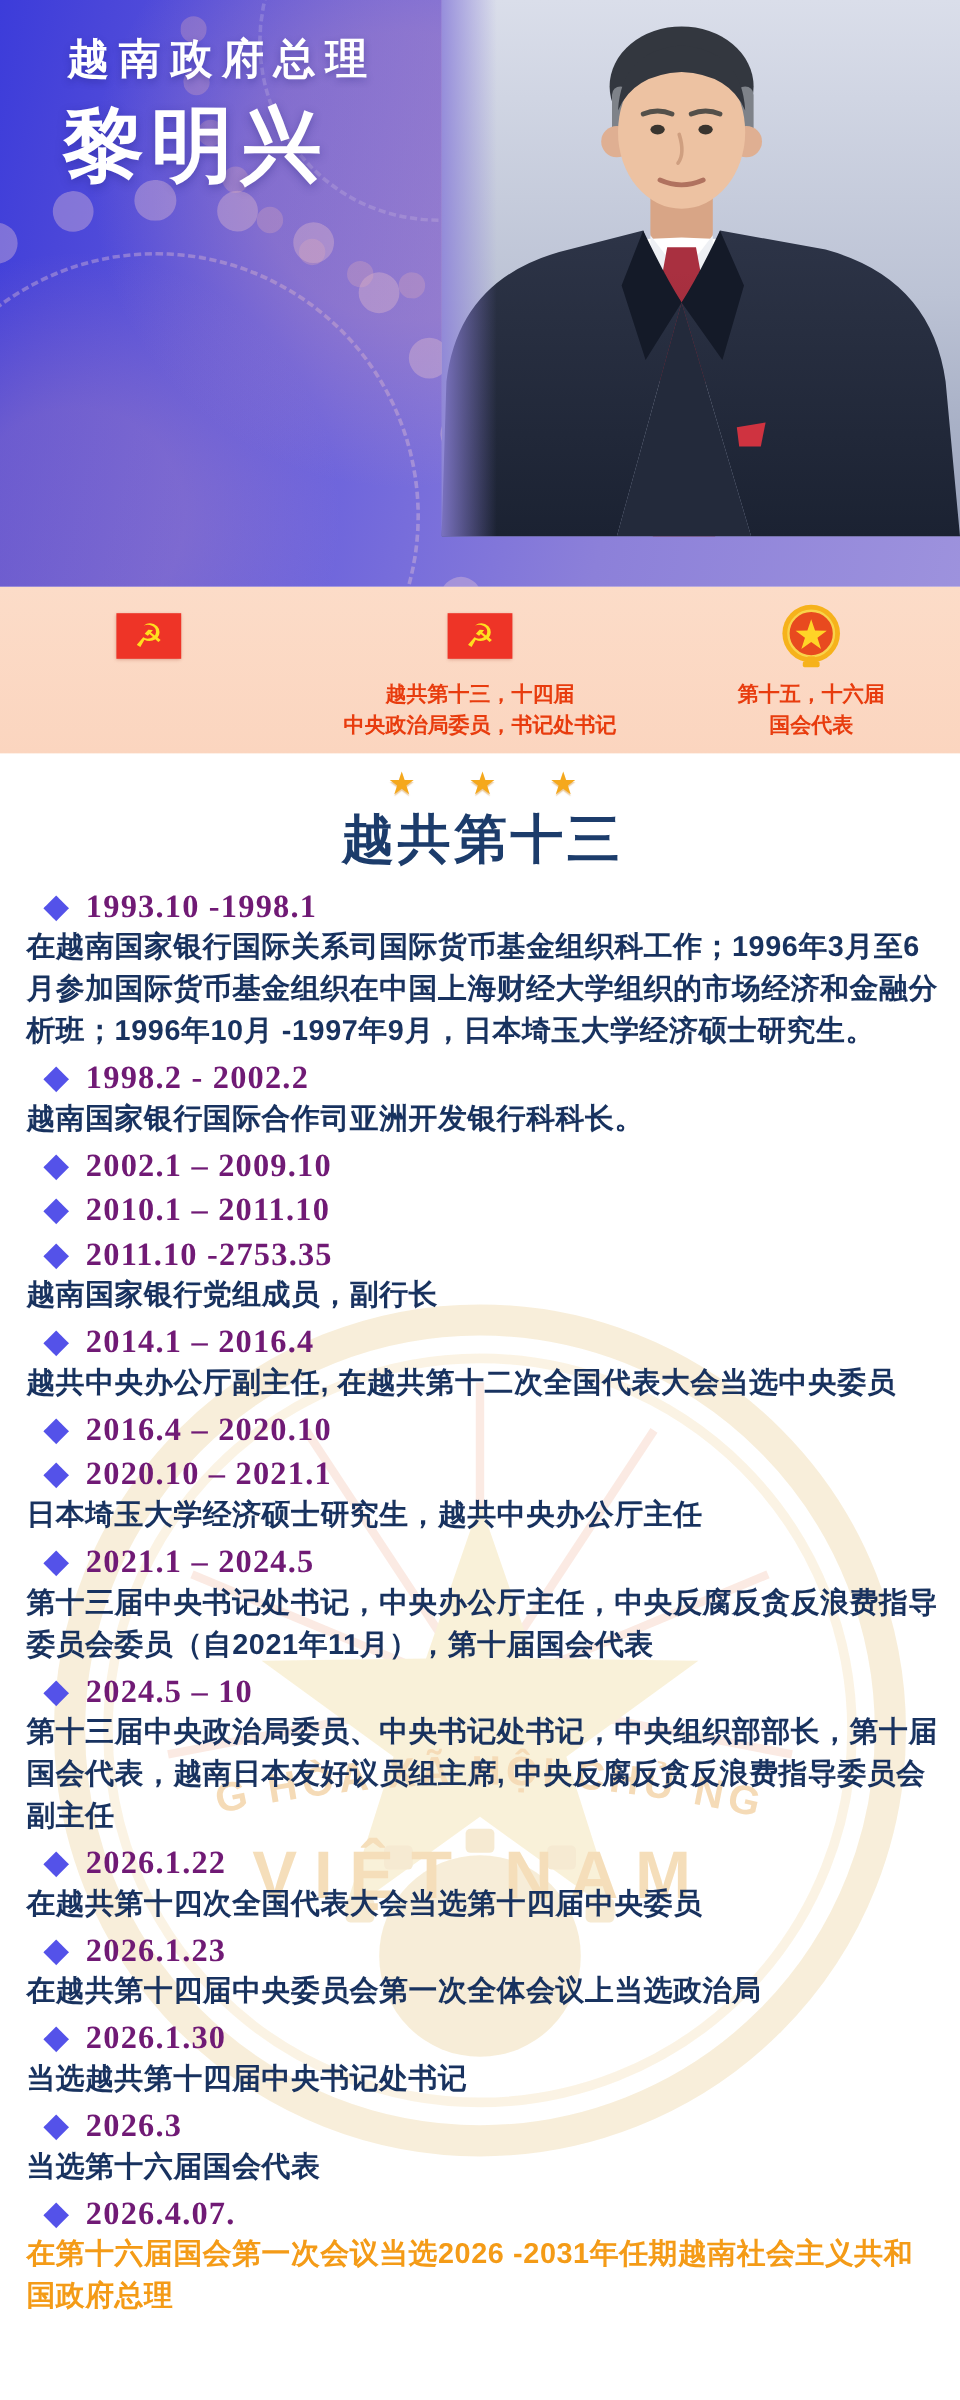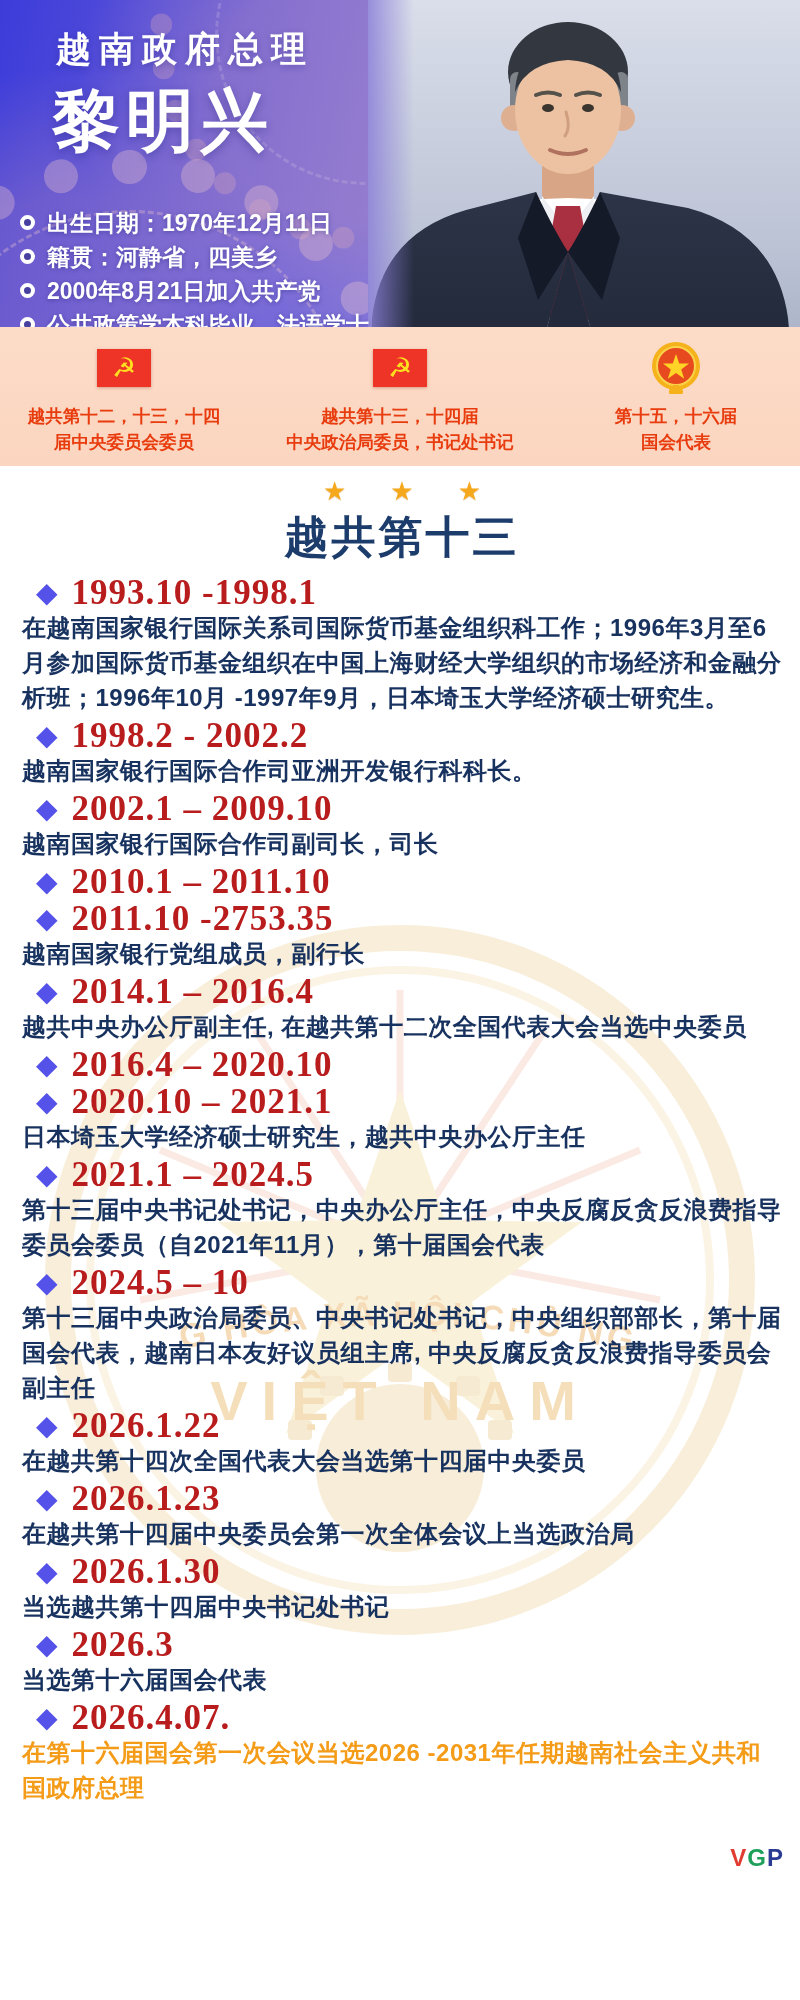--- a/index.html
+++ b/index.html
@@ -5,21 +5,21 @@
   * { margin:0; padding:0; box-sizing:border-box; }
   html,body { width:800px; }
   body {
     font-family:"Liberation Sans","DejaVu Sans",sans-serif;
     background:#ffffff; width:800px; height:2000px; overflow:hidden; position:relative;
   }
   .page { width:800px; height:2000px; position:relative; overflow:hidden; background:#fff; }
 
   
   .header {
-    position:relative; width:800px; height:327px; overflow:hidden;
+    position:relative; width:800px; height:489px; overflow:hidden;
     background:linear-gradient(102deg,#3c3cda 0%,#4a46d9 10%,#6c63dc 38%,#8c80d9 66%,#9d92dd 100%);
   }
   .drum-ring { position:absolute; border-radius:50%; border:3px dashed rgba(240,205,215,.35); }
   .r1 { left:-150px; top:150px; width:560px; height:560px; border-width:34px; border-style:dotted; }
   .r2 { left:-90px;  top:210px; width:440px; height:440px; }
   .r3 { left:150px; top:-180px; width:430px; height:430px; border-style:dotted; border-width:22px; border-color:rgba(225,175,190,.30); }
   .r4 { left:215px; top:-115px; width:300px; height:300px; border-color:rgba(255,255,255,.18); }
   .drum-glow { position:absolute; inset:0;
     background:radial-gradient(circle at 42% 30%, rgba(214,160,178,.30) 0 120px, rgba(214,160,178,0) 260px),
                radial-gradient(circle at 8% 88%, rgba(214,160,178,.25) 0 90px, rgba(214,160,178,0) 220px); }
@@ -53,21 +53,21 @@
   .career { position:relative; width:800px; height:1414px; padding:12px 18px 0 22px; overflow:hidden; background:#fff; }
   .watermark { position:absolute; left:20px; top:434px; width:760px; height:760px; opacity:.75; z-index:0; pointer-events:none; }
   .career-content { position:relative; z-index:1; }
 
   .stars-row { display:flex; justify-content:center; gap:44px; color:#f5a81c; font-size:26px; line-height:26px;
                text-shadow:0 1px 1px rgba(200,120,10,.4); }
   .section-title { text-align:center; color:#1c3c6b; font-size:44px; font-weight:900; letter-spacing:3px; margin:4px 0 10px; }
 
   .entry-date-row { display:flex; align-items:center; gap:14px; padding-left:14px; margin:5px 0 1px; }
   .entry-diamond { color:#5452e9; font-size:28px; line-height:30px; }
-  .entry-date { font-family:"Liberation Serif","DejaVu Serif",serif; font-weight:700; font-size:35px; line-height:32px; color:#b91c1c; letter-spacing:1px; }
+  .entry-date { font-family:"Liberation Serif","DejaVu Serif",serif; font-weight:700; font-size:27px; line-height:32px; color:#701a75; letter-spacing:1px; }
   .entry-desc { color:#18325f; font-size:24px; font-weight:700; line-height:35px; letter-spacing:.5px; }
   .entry-desc.highlight { color:#f49b17; }
 
   .vgp { position:absolute; right:16px; bottom:8px; font-size:24px; font-weight:900; letter-spacing:1px; z-index:2;
          font-family:"Liberation Sans","DejaVu Sans",sans-serif; }
   .vgp span { display:inline-block; }
 </style>
 </head>
 <body>
 
@@ -135,55 +135,30 @@
         <path d="M146 447 L200 252 L258 447 Z" fill="#232a3b"></path>
 
         <polygon points="246,356 270,352 266,372 248,372" fill="#cf3340"></polygon>
 
         <rect x="0" y="0" width="46" height="447" fill="url(#blendG)"></rect>
       </svg>
     </div>
 
     <div class="header-title">越南政府总理</div>
     <div class="header-name">黎明兴</div>
-    <ul class="facts">
-  <li class="fact">
-    <span class="fact-bullet"></span>
-    <span class="fact-text">出生日期：1970年12月11日</span>
-  </li>
-
-  <li class="fact">
-    <span class="fact-bullet"></span>
-    <span class="fact-text">籍贯：河静省，四美乡</span>
-  </li>
-
-  <li class="fact">
-    <span class="fact-bullet"></span>
-    <span class="fact-text">2000年8月21日加入共产党</span>
-  </li>
-
-  <li class="fact">
-    <span class="fact-bullet"></span>
-    <span class="fact-text">公共政策学本科毕业，法语学士学位，公共政策硕士学位</span>
-  </li>
-</ul>
   </div>
 
   <div class="band">
   <div class="badge-col">
     <div class="badge-icon">
       <div class="flag" style="display: flex;">
             <span>☭</span>
           </div>
 
     </div>
-    <div class="badge-lines">
-          <div class="badge-line">越共第十二，十三，十四</div>
-          <div class="badge-line">届中央委员会委员</div>
-        </div>
   </div>
 
   <div class="badge-col">
     <div class="badge-icon">
       <div class="flag" style="display: flex;">
             <span>☭</span>
           </div>
 
     </div>
     <div class="badge-lines">
@@ -265,21 +240,20 @@
       <span class="entry-date">1998.2 - 2002.2</span>
     </div>
     <div class="entry-desc">越南国家银行国际合作司亚洲开发银行科科长。</div>
   </div>
 
   <div class="entry">
     <div class="entry-date-row">
       <span class="entry-diamond">◆</span>
       <span class="entry-date">2002.1 – 2009.10</span>
     </div>
-    <div class="entry-desc">越南国家银行国际合作司副司长，司长</div>
   </div>
 
   <div class="entry">
     <div class="entry-date-row">
       <span class="entry-diamond">◆</span>
       <span class="entry-date">2010.1 – 2011.10</span>
     </div>
   </div>
 
   <div class="entry">

